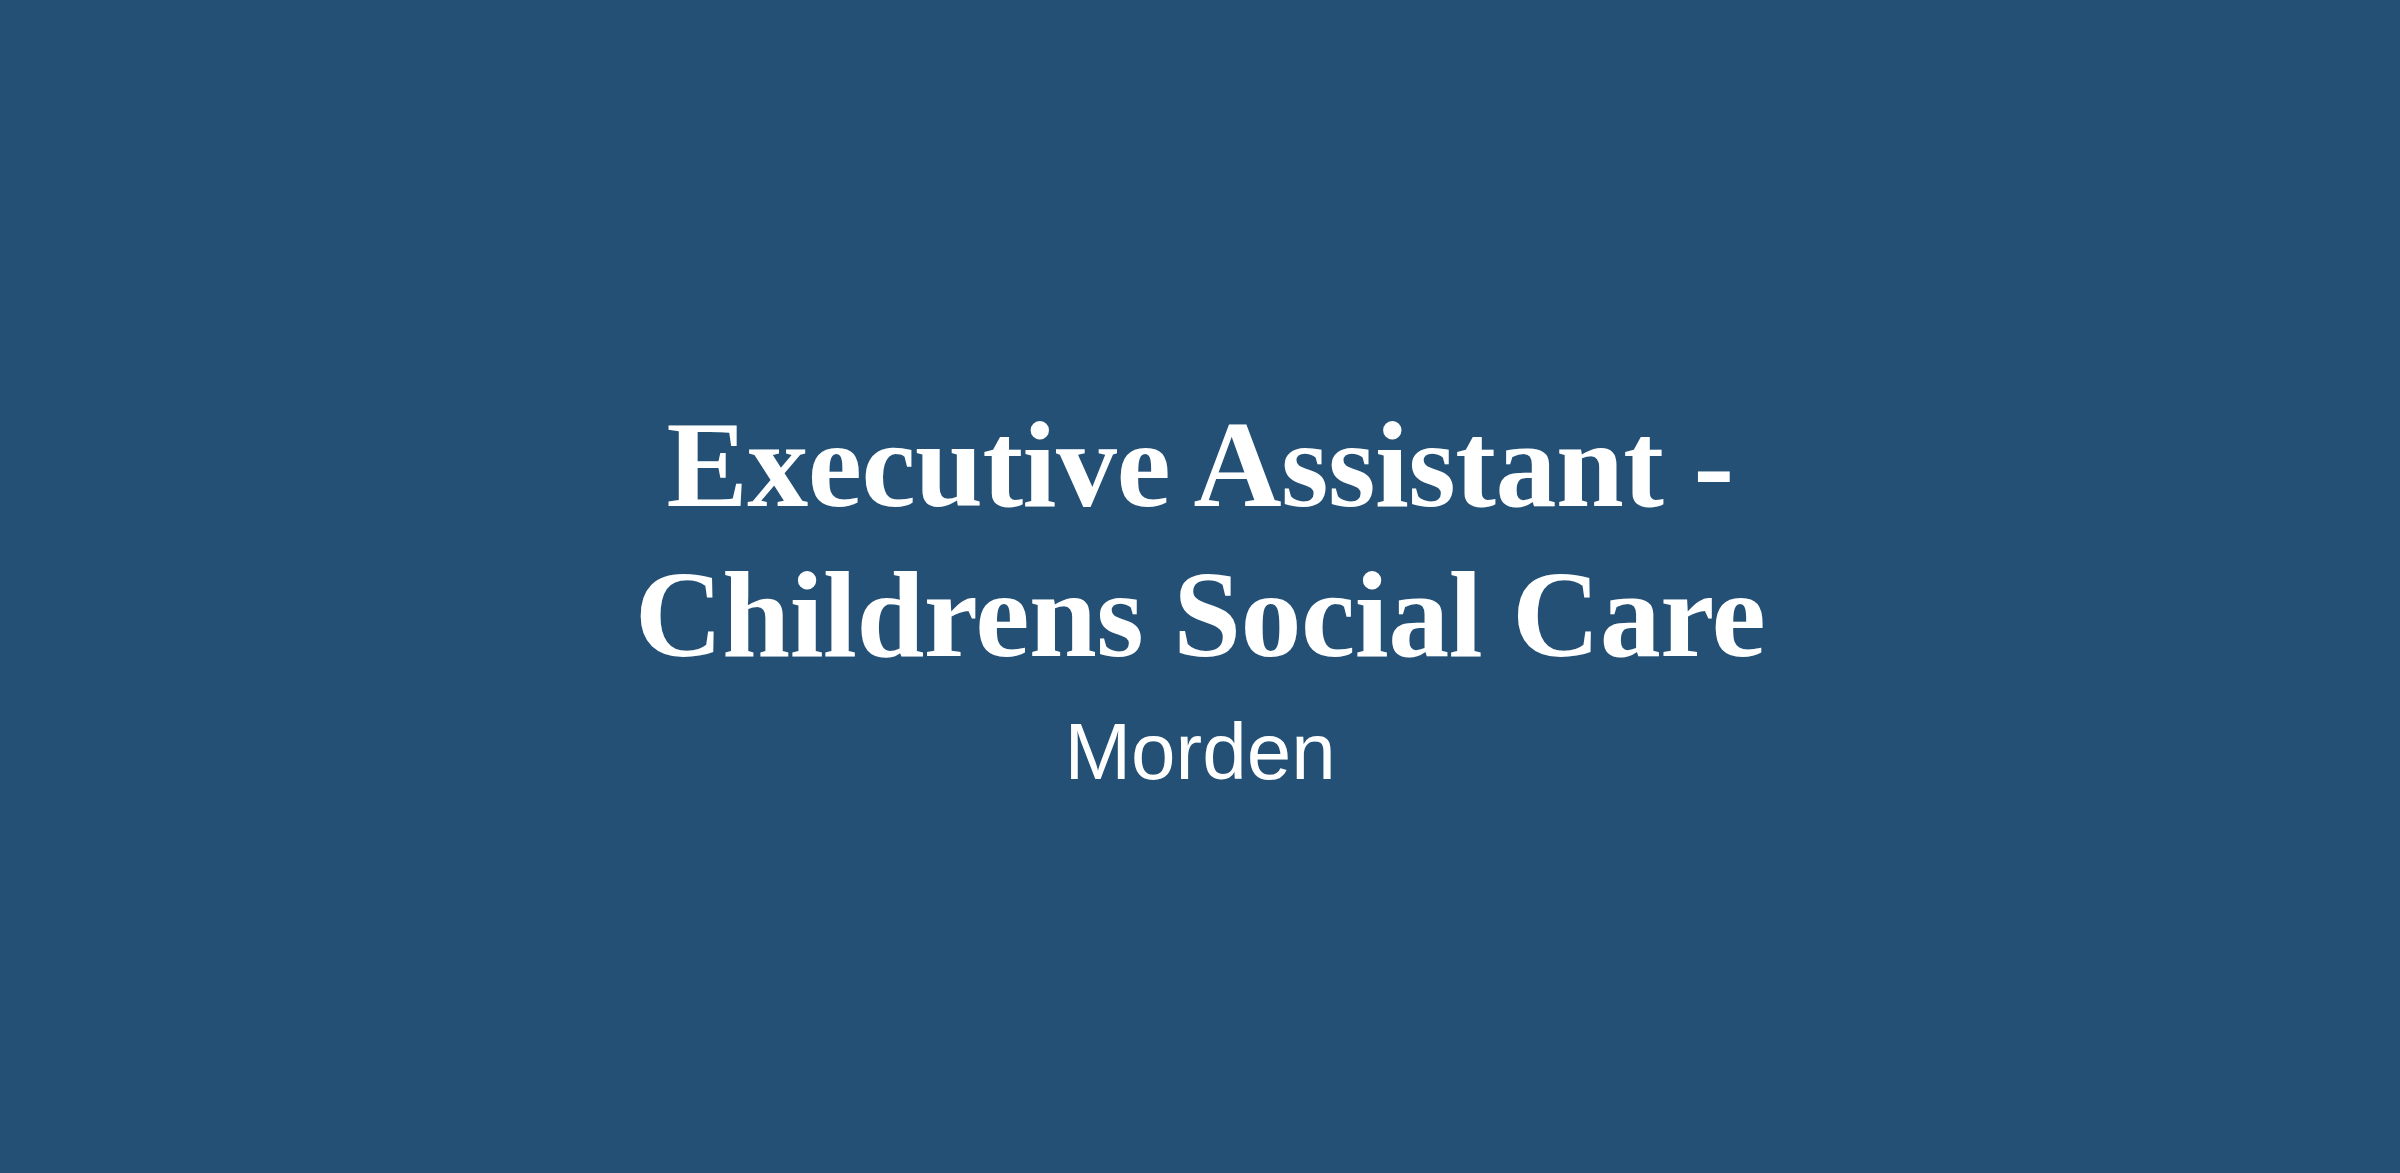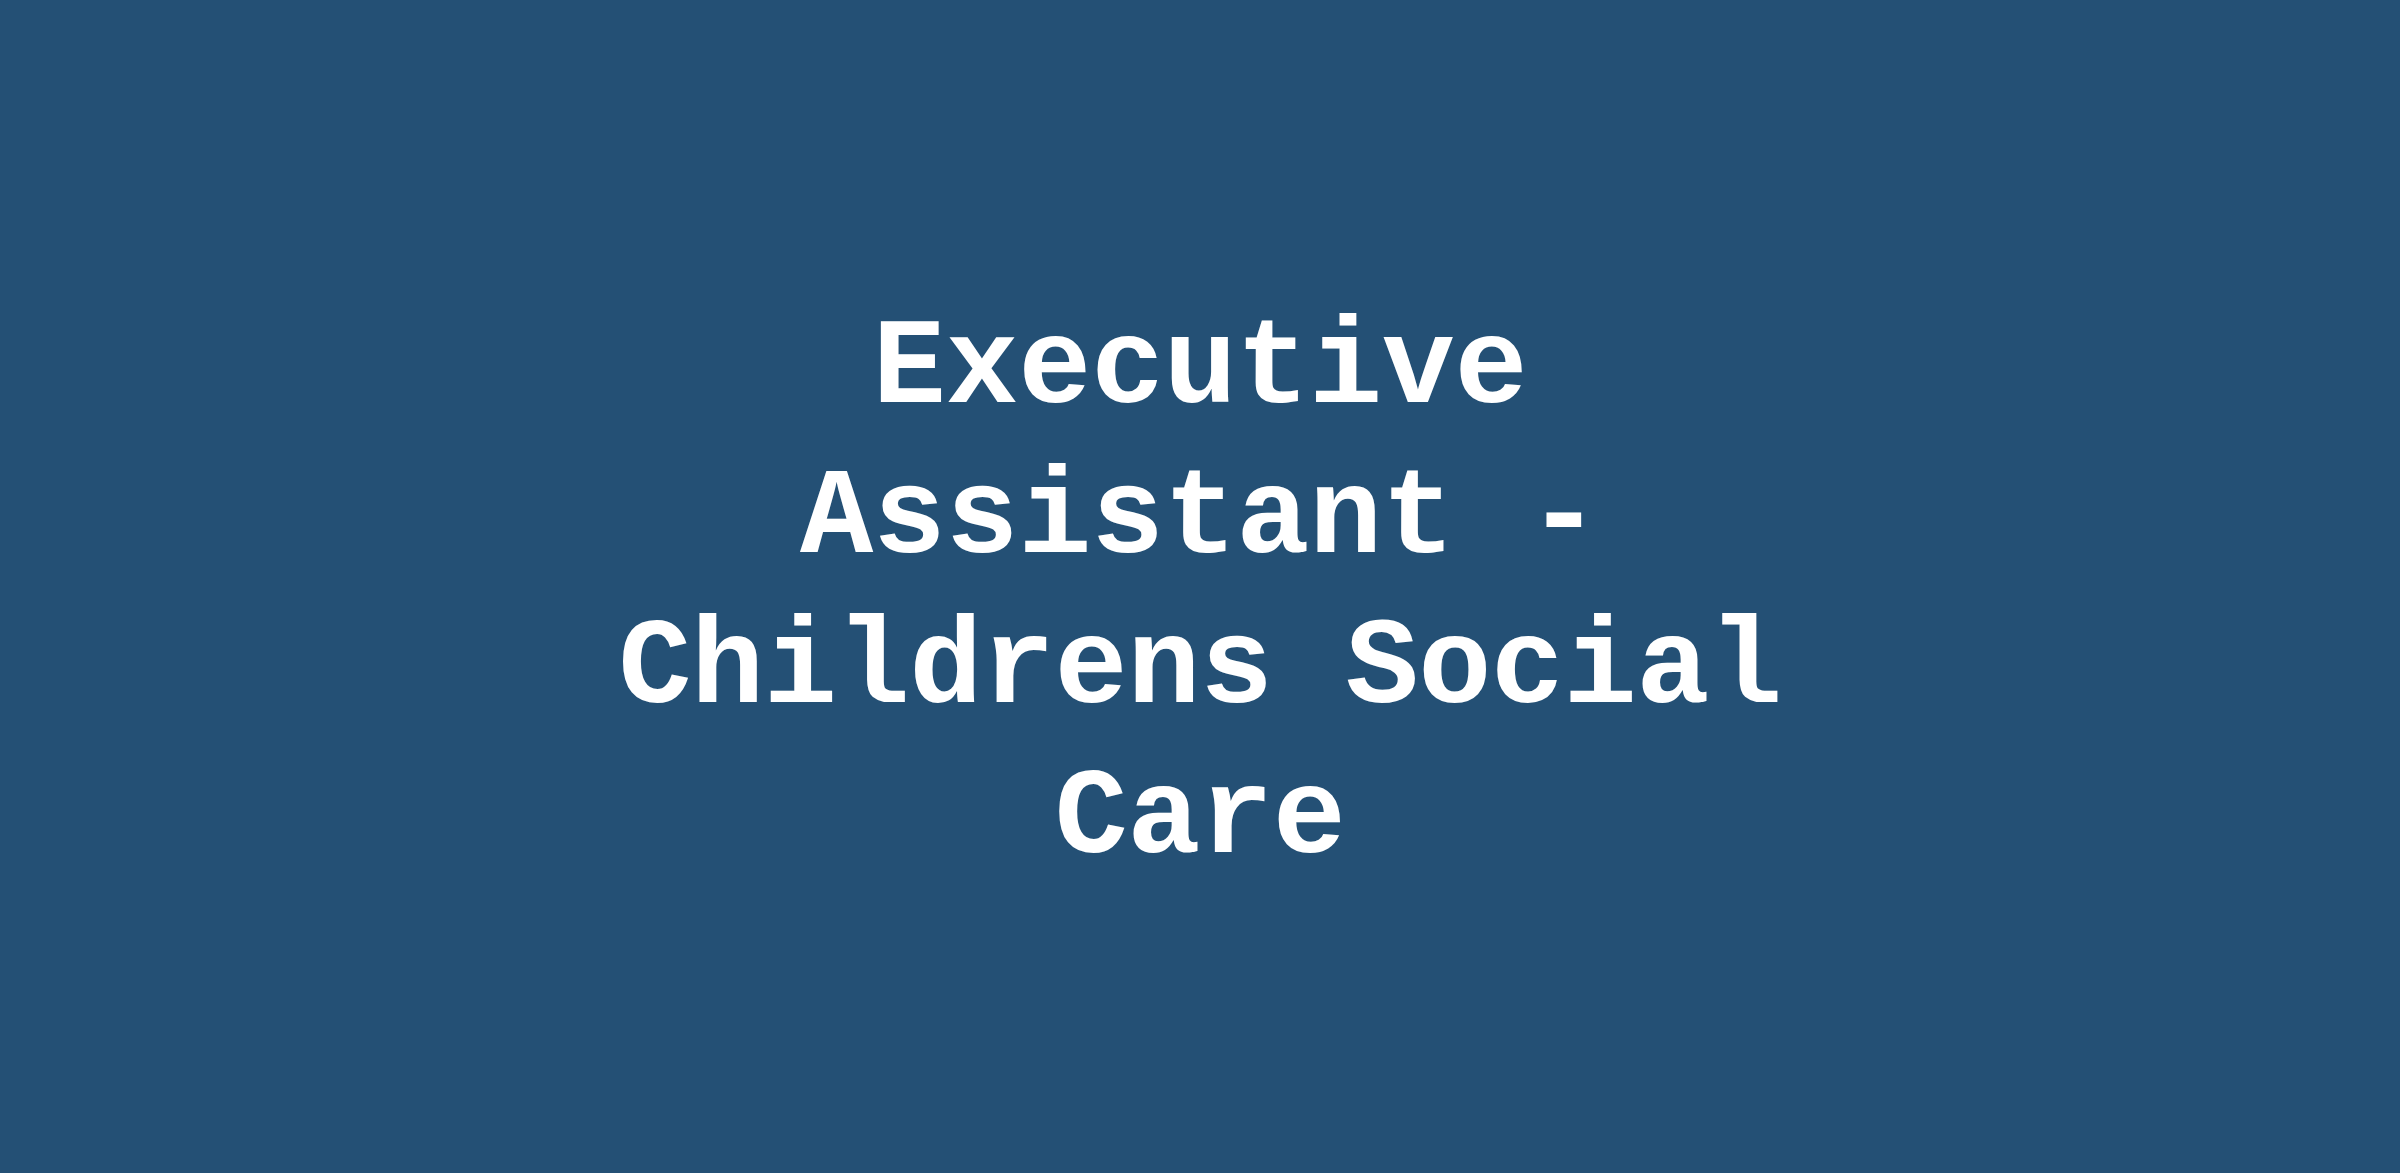--- a/index.html
+++ b/index.html
@@ -28,21 +28,21 @@
   }
   .text-block {
     display: flex;
     flex-direction: column;
     align-items: center;
     justify-content: center;
     width: 1340px;
     margin-top: 16px;
   }
   .job-title {
-    font-family: Liberation Mono, monospace;
+    font-family: Liberation Serif, serif;
     font-weight: bold;
     font-size: 122px;
     line-height: 150px;
     color: #ffffff;
     text-align: center;
     margin: 0;
     letter-spacing: -0.5px;
     word-wrap: break-word;
   }
   .job-location {
@@ -55,14 +55,15 @@
     margin: 14px 0 0 0;
     letter-spacing: 0px;
   }
 </style>
 </head>
 <body>
 
 <div class="card">
   <div class="text-block">
     <h1 class="job-title">Executive Assistant - Childrens Social Care</h1>
+    <div class="job-location">Morden</div>
   </div>
 </div>
 
 </body></html>

